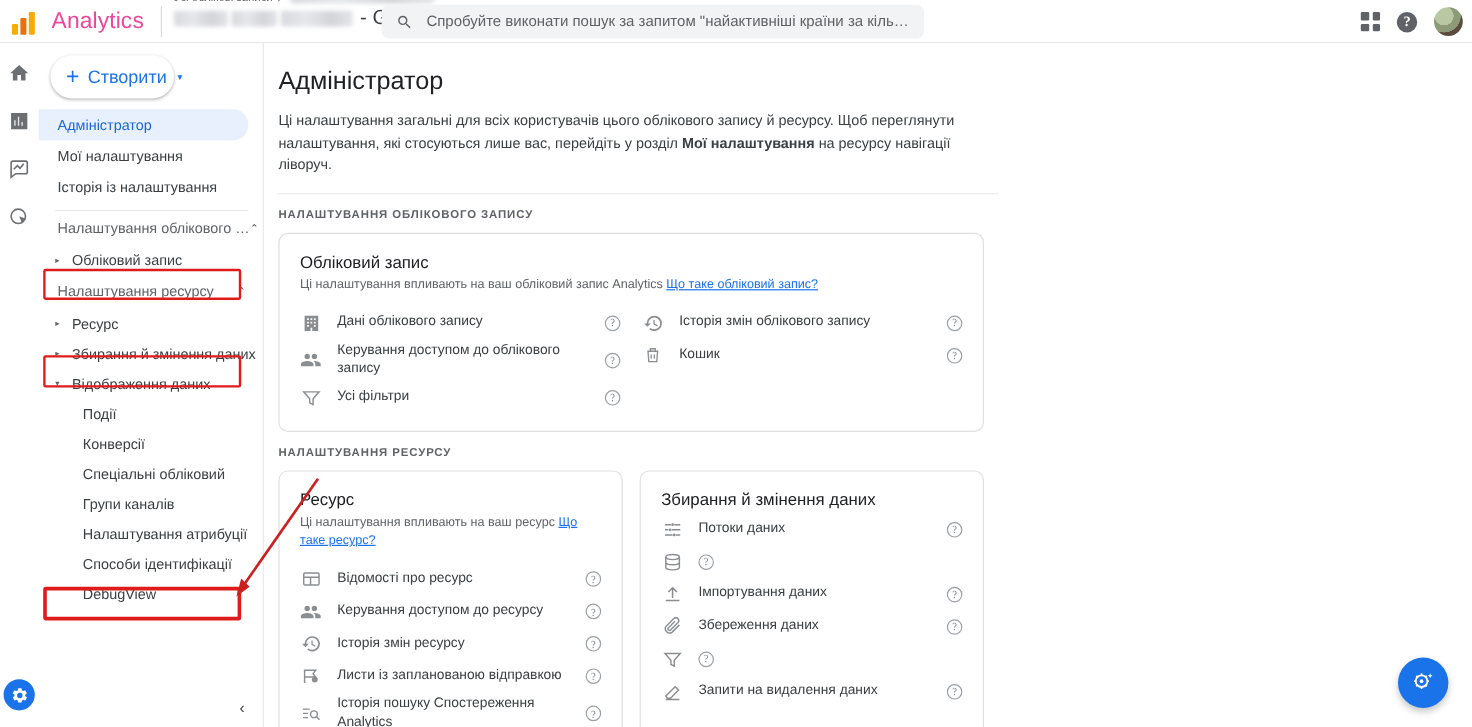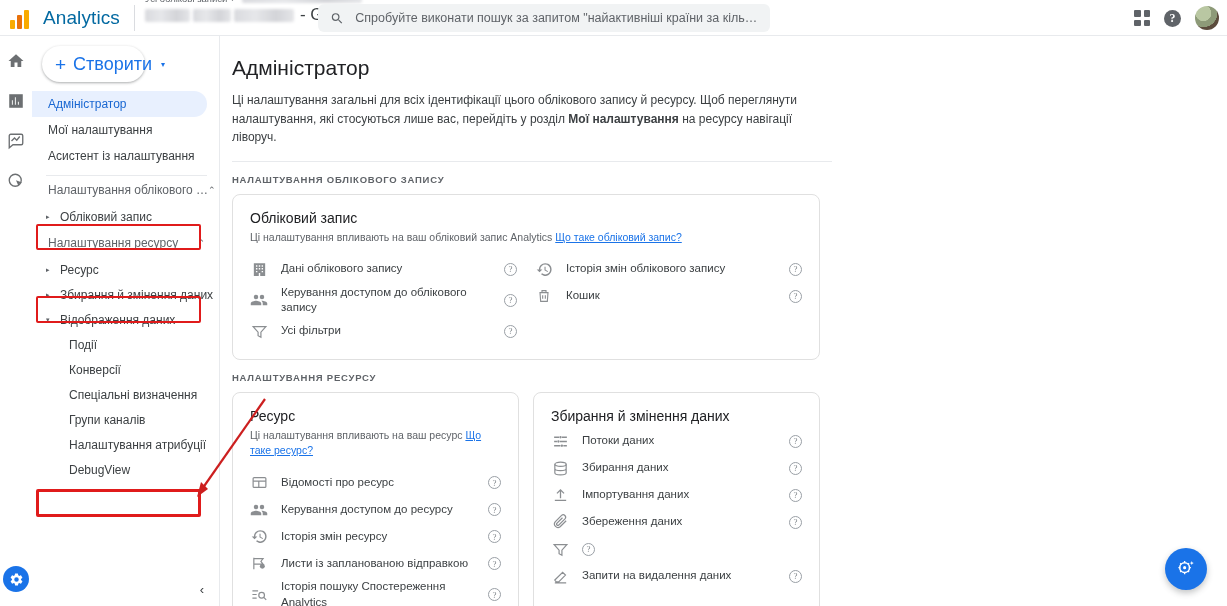--- a/index.html
+++ b/index.html
@@ -20,21 +20,21 @@
     background: #fff;
     border-bottom: 1px solid #e8eaed;
     z-index: 30;
   }
   .ga-logo { margin-left: 10px; width: 24px; height: 22px; display:flex; align-items:flex-end; gap:2px; }
   .ga-logo i { display:block; border-radius:1px; }
   .ga-logo .b1 { width:5px; height:9px;  background:#f9ab00; }
   .ga-logo .b2 { width:5px; height:14px; background:#e8710a; }
   .ga-logo .b3 { width:5px; height:19px; background:#f9ab00; }
   .brand {
-    font-size: 19px; color: #0369a1; margin-left: 9px;
+    font-size: 19px; color: #ec4899; margin-left: 9px;
     letter-spacing: .1px; font-weight: 400; white-space: nowrap;
   }
   .acct-sep { width:1px; height:26px; background:#dadce0; margin-left:14px; }
   .acct-block { margin-left: 10px; display:flex; flex-direction:column; justify-content:flex-start; height:49px;}
   .acct-top { display:flex; align-items:center; gap:4px; }
   .acct-top-label { font-size:9.5px; color:#5f6368; white-space:nowrap; }
   .acct-top-chev { font-size:9px; color:#5f6368; }
   .blur-pill { border-radius:2px; background:linear-gradient(90deg,#d9dade 0%,#e6e7ea 35%,#d3d4d8 70%,#e4e5e8 100%); filter: blur(1.6px); }
   .blur-a { width:120px; height:8px; margin-left:4px; }
   .acct-bot { display:flex; align-items:center; gap:3px; margin-top:1px;}
@@ -82,21 +82,21 @@
     position:absolute; top:36px; left:32px; width:188px; height:570px;
     background:#fff; border-right:1px solid #e8eaed; z-index:15;
     overflow:hidden;
   }
   .create-btn {
     margin:10px 0 0 10px; width:103px; height:36px; border-radius:18px;
     background:#fff; box-shadow:0 1px 3px rgba(60,64,67,.3),0 1px 2px rgba(60,64,67,.15);
     display:flex;align-items:center; gap:7px; padding-left:13px; cursor:pointer;
   }
   .create-plus { font-size:19px; color:#1a73e8; line-height:1; font-weight:400; }
-  .create-lbl { font-size:18px; color:#1a73e8; }
+  .create-lbl { font-size:15px; color:#1a73e8; }
   .create-chev { font-size:8px; color:#1a73e8; margin-left:2px;}
 
   .nav { margin-top:9px; position:relative; }
   .nav-item {
     height:26px; display:flex; align-items:center;
     font-size:12px; color:#3c4043; padding-left:16px; cursor:pointer; white-space:nowrap;
   }
   .nav-item.active { background:#e8f0fe; color:#1967d2; border-radius:0 13px 13px 0; margin-right:12px; }
   .nav-group {
     height:28px; display:flex; align-items:center; justify-content:space-between;
@@ -237,21 +237,21 @@
 <div class="sidebar">
   <div class="create-btn">
     <span class="create-plus">+</span>
     <span class="create-lbl">Створити</span>
     <span class="create-chev">▾</span>
   </div>
 
   <div class="nav">
     <div class="nav-item active">Адміністратор</div>
     <div class="nav-item">Мої налаштування</div>
-    <div class="nav-item">Асистент із налаштування</div>
+    <div class="nav-item">Історія із налаштування</div>
 
     <div class="divider-line"></div>
 
     <div class="nav-group">
       <span>Налаштування облікового …</span>
       <span class="g-chev">⌃</span>
     </div>
     <div class="nav-sub">
       <span class="tri">▸</span>
       <span>Обліковий запис</span>
@@ -270,23 +270,24 @@
       <span class="tri">▸</span>
       <span>Збирання й змінення даних</span>
     </div>
     <div class="nav-sub">
       <span class="tri">▾</span>
       <span>Відображення даних</span>
     </div>
 
     <div class="nav-leaf">Події</div>
     <div class="nav-leaf">Конверсії</div>
-    <div class="nav-leaf">Спеціальні визначення</div>
+    <div class="nav-leaf">Спеціальні обліковий</div>
     <div class="nav-leaf">Групи каналів</div>
     <div class="nav-leaf">Налаштування атрибуції</div>
+    <div class="nav-leaf">Способи ідентифікації</div>
     <div class="nav-leaf">DebugView</div>
 
   </div>
 
   <div class="collapse-row">
     <span class="collapse-chev">‹</span>
   </div>
 </div>
 
 <div class="hl" style="left:36px; top:224px; width:165px; height:26px;"></div>
@@ -294,21 +295,21 @@
 <div class="hl hl-thick" style="left:36px; top:489px; width:165px; height:28px;"></div>
 
 <svg style="position:absolute; left:0; top:0; width:1227px; height:606px; pointer-events:none; z-index:19;">
   <line x1="265" y1="399" x2="200" y2="492" stroke="#cc1f1f" stroke-width="2.2"></line>
   <polygon points="197,497 201,482 208,489" fill="#cc1f1f"></polygon>
 </svg>
 
 <div class="main">
   <div class="page-title">Адміністратор</div>
   <div class="page-desc">
-    <span>Ці налаштування загальні для всіх ідентифікації цього облікового запису й ресурсу. Щоб переглянути налаштування, які стосуються лише вас, перейдіть у розділ </span><b>Мої налаштування</b><span> на ресурсу навігації ліворуч.</span>
+    <span>Ці налаштування загальні для всіх користувачів цього облікового запису й ресурсу. Щоб переглянути налаштування, які стосуються лише вас, перейдіть у розділ </span><b>Мої налаштування</b><span> на ресурсу навігації ліворуч.</span>
   </div>
   <div class="hr"></div>
 
   <div class="sec-label">НАЛАШТУВАННЯ ОБЛІКОВОГО ЗАПИСУ</div>
 
   <div class="card acct-card">
     <div class="card-title">Обліковий запис</div>
     <div class="card-sub">
       <span>Ці налаштування впливають на ваш обліковий запис Analytics </span><a href="#">Що таке обліковий запис?</a>
     </div>
@@ -442,21 +443,20 @@
           <span class="row-lbl">Потоки даних</span>
           <span class="row-help">?</span>
         </div>
         <div class="row">
           <span class="row-ic">
             <svg width="17" height="17" viewBox="0 0 24 24">
                 <ellipse cx="12" cy="6" rx="8" ry="3" fill="none" stroke="#5f6368" stroke-width="1.7"></ellipse>
                 <path fill="none" stroke="#5f6368" stroke-width="1.7" d="M4 6v12c0 1.7 3.6 3 8 3s8-1.3 8-3V6M4 12c0 1.7 3.6 3 8 3s8-1.3 8-3"></path>
               </svg>
           </span>
-          <span class="row-lbl">Збирання даних</span>
           <span class="row-help">?</span>
         </div>
         <div class="row">
           <span class="row-ic">
             <svg width="17" height="17" viewBox="0 0 24 24">
                 <path fill="none" stroke="#5f6368" stroke-width="1.8" d="M12 16V4M7 9l5-5 5 5M4 19h16"></path>
               </svg>
           </span>
           <span class="row-lbl">Імпортування даних</span>
           <span class="row-help">?</span>

